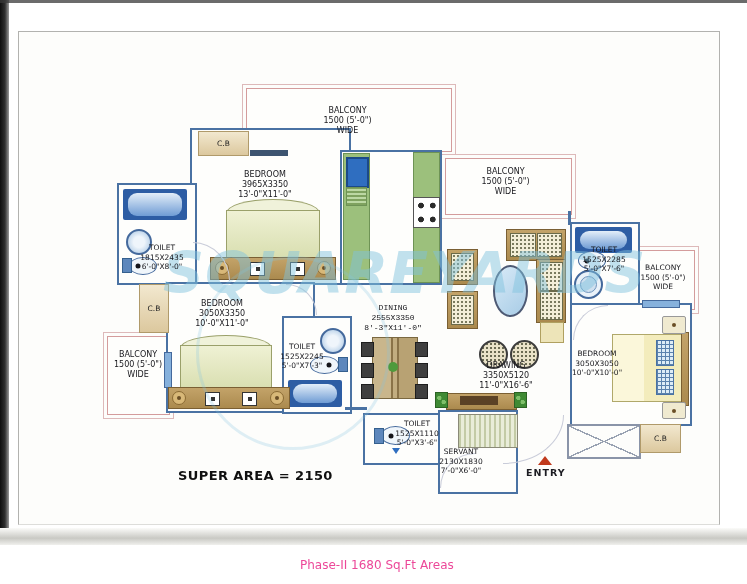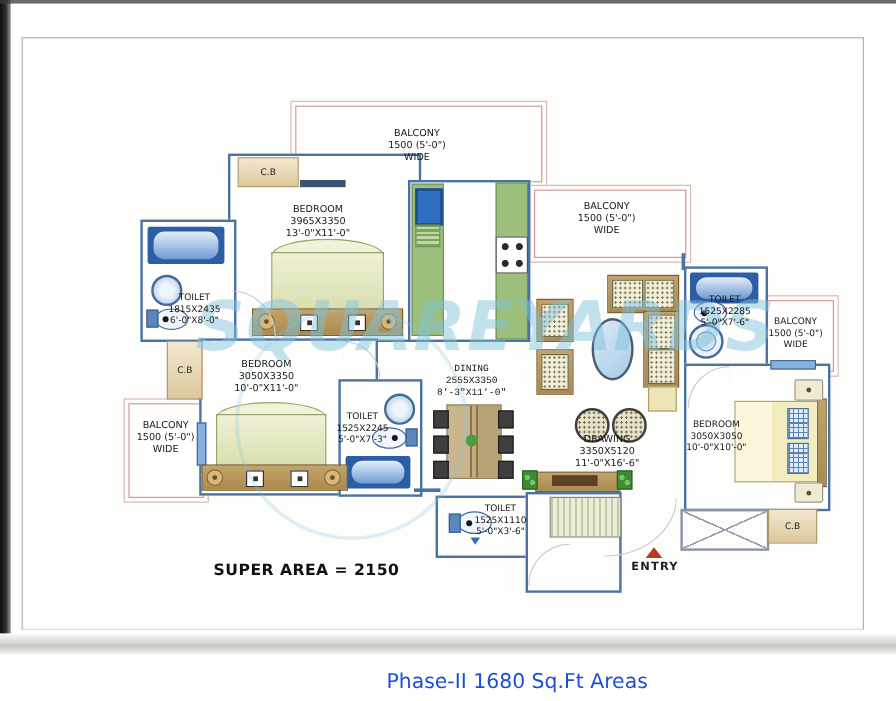--- a/index.html
+++ b/index.html
@@ -63,21 +63,21 @@
   .shaft{border:2px solid #8a94a8;background-color:#fff;background:
     linear-gradient(to top right,transparent calc(50% - .7px),#99a2b2 calc(50% - .7px) calc(50% + .7px),transparent calc(50% + .7px)),
     linear-gradient(to bottom right,transparent calc(50% - .7px),#99a2b2 calc(50% - .7px) calc(50% + .7px),transparent calc(50% + .7px));z-index:2;}
   .mat{background:repeating-linear-gradient(90deg,#c3cba6 0 2px,#e9edd9 2px 5px);border:1px solid #8a8a78;}
   .watermark{left:163px;top:240px;font-size:57px;font-weight:bold;letter-spacing:1px;
              color:rgba(127,194,222,.48);z-index:5;white-space:nowrap;font-style:italic;}
   .wm-circle{left:196px;top:256px;width:188px;height:188px;border:3px solid rgba(130,195,222,.25);border-radius:50%;z-index:5;}
   .title-red{left:178px;top:453px;font-size:12px;font-weight:bold;color:#c24a30;
              border-bottom:2px solid #cf8a74;padding-bottom:1px;letter-spacing:.4px;z-index:7;width:max-content;}
   .title-black{left:178px;top:468px;font-size:13px;font-weight:bold;color:#101010;letter-spacing:.4px;z-index:7;}
-  .caption{left:300px;top:558px;font-size:17px;color:#1d4ed8;z-index:7;margin-left:22px;}
+  .caption{left:300px;top:558px;font-size:12px;color:#ec4899;z-index:7;}
   .entry-arrow{width:0;height:0;border-left:7px solid transparent;border-right:7px solid transparent;
                border-bottom:9px solid #c0391c;z-index:6;}
   .entry-lbl{font-size:9.5px;font-weight:bold;color:#1c1c22;letter-spacing:1px;z-index:6;}
 </style>
 </head>
 <body>
 
 <div id="scan">
 
   <div class="abs page-frame"></div>
@@ -275,17 +275,20 @@
 WIDE</div>
   <div class="abs lbl small" style="left:570px;top:349px;width:54px;">BEDROOM
 3050X3050
 10'-0"X10'-0"</div>
   <div class="abs lbl" style="left:474px;top:361px;width:64px;">DRAWING
 3350X5120
 11'-0"X16'-6"</div>
   <div class="abs lbl small" style="left:392px;top:419px;width:50px;">TOILET
 1525X1110
 5'-0"X3'-6"</div>
+  <div class="abs lbl small" style="left:430px;top:447px;width:62px;">SERVANT
+2130X1830
+7'-0"X6'-0"</div>
 
   <div class="abs title-black">SUPER AREA = 2150</div>
   <div class="abs caption">Phase-II 1680 Sq.Ft Areas</div>
 
 </div>
 
 </body></html>

